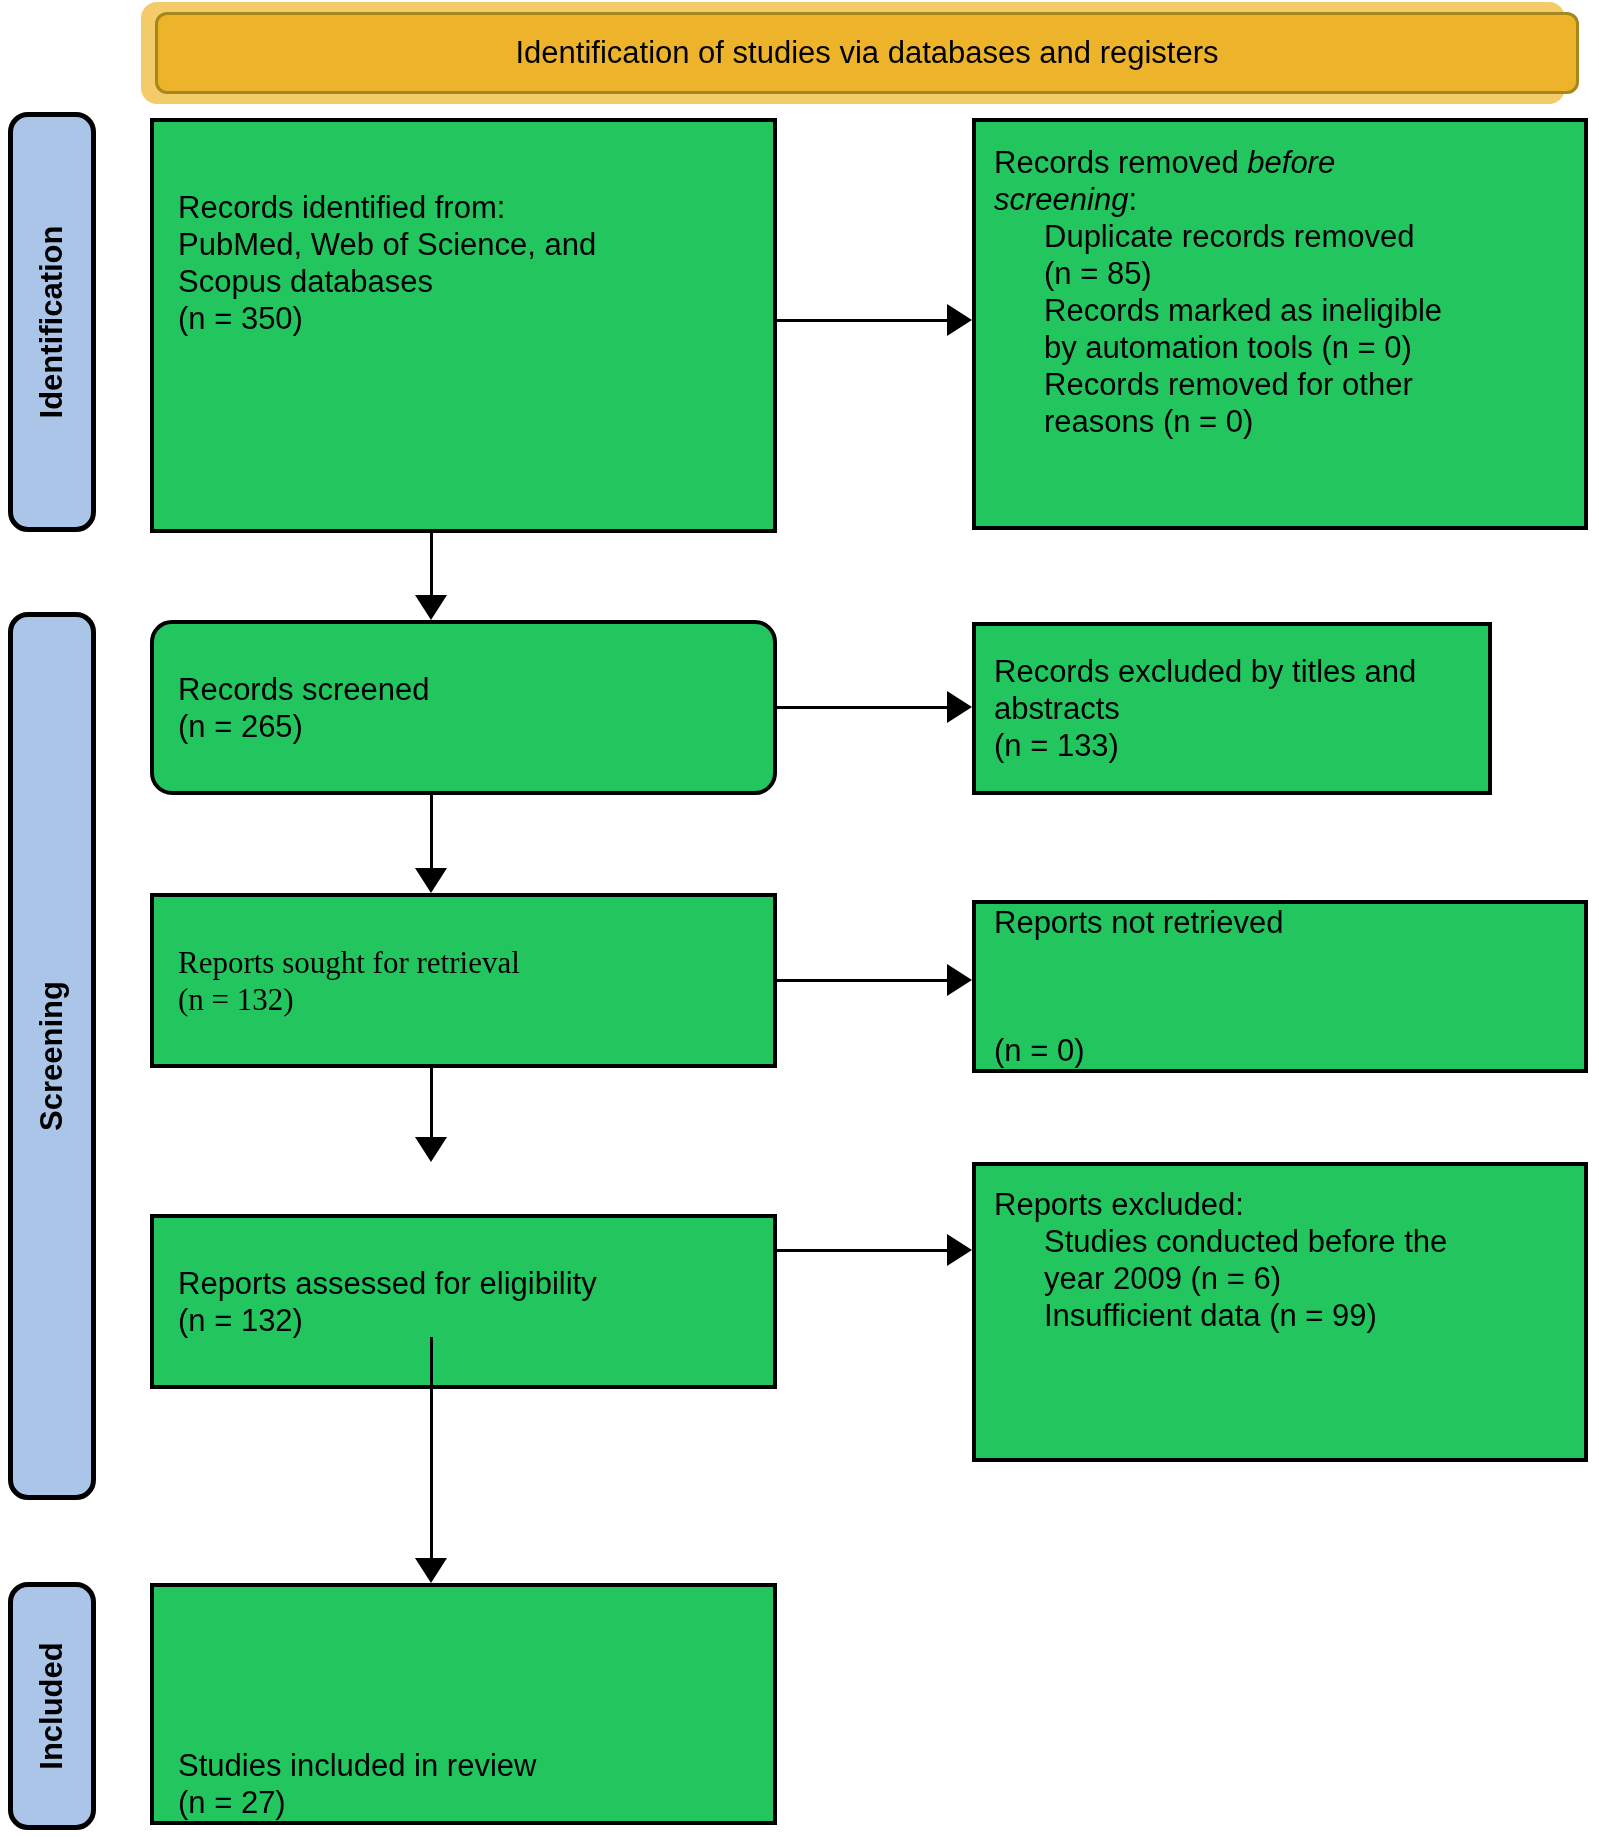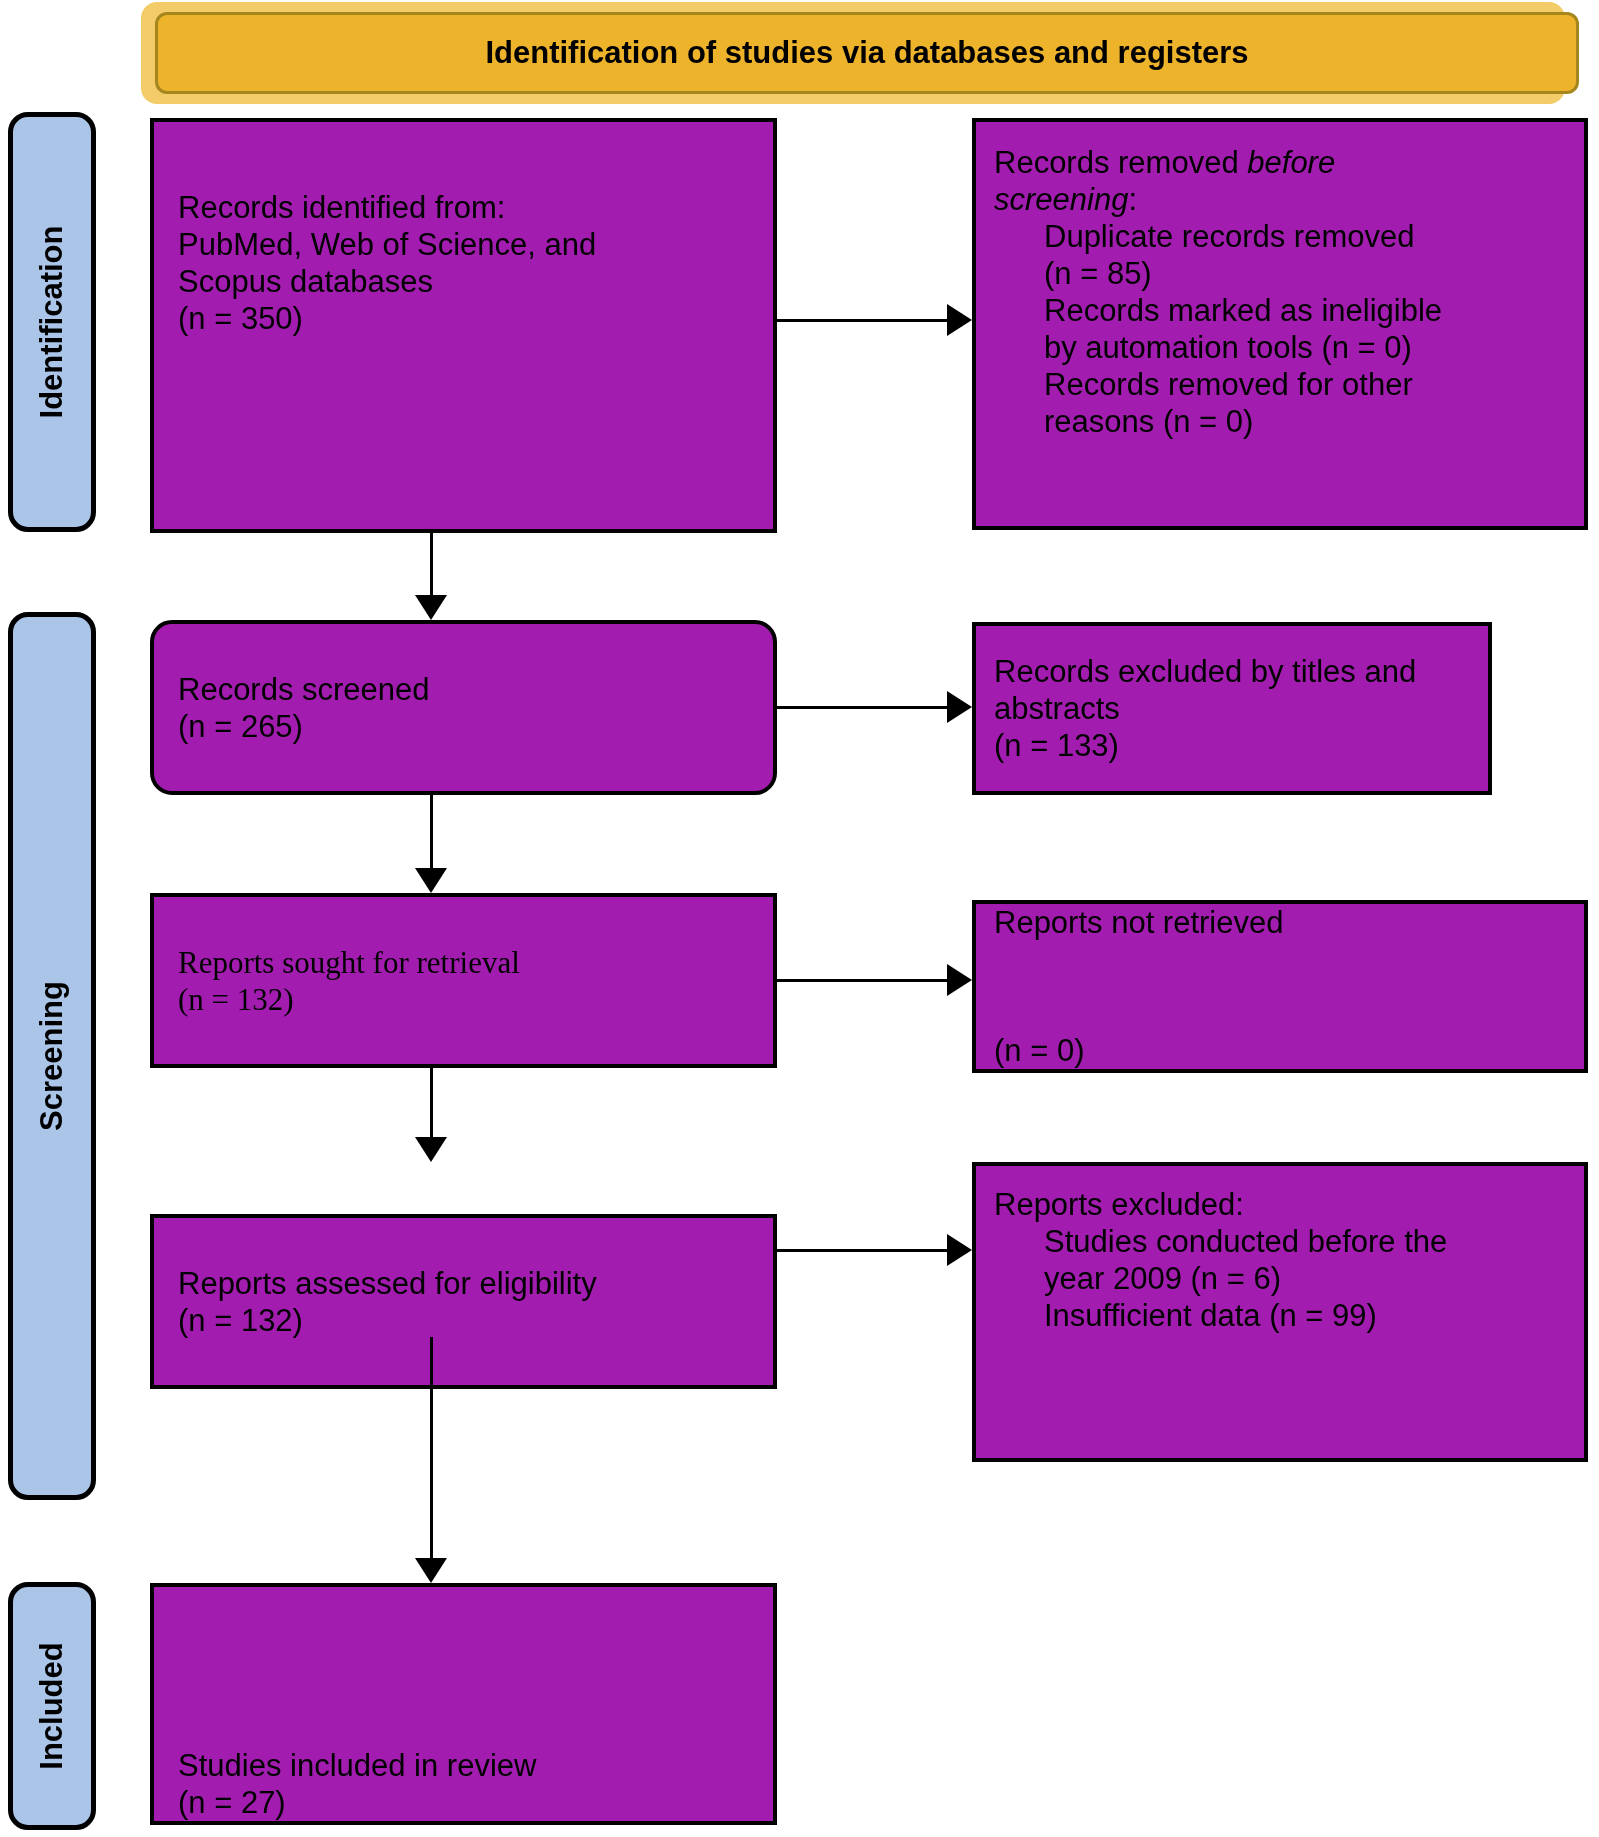--- a/index.html
+++ b/index.html
@@ -11,41 +11,41 @@
   
   .header-glow {
     position:absolute; left:141px; top:2px; width:1424px; height:102px;
     background:var(--header-glow,#F3CC69); border-radius:16px;
   }
   .header-banner {
     position:absolute; left:155px; top:12px; width:1424px; height:82px;
     background:var(--header-bg,#ECB32B); border:3px solid var(--header-border,#A5871E);
     border-radius:12px; box-sizing:border-box;
     display:flex; align-items:center; justify-content:center;
-    font-size:31px; font-weight:bold;
+    font-size:31px; font-weight:normal;
   }
 
   
   .stage {
     position:absolute; left:8px; width:88px;
     background:var(--stage-bg,#ABC5E8); border:5px solid #000;
     border-radius:20px; box-sizing:border-box;
   }
   .stage-label {
     position:absolute; top:50%; left:50%;
     transform:translate(-50%,-50%) rotate(-90deg);
     font-size:31px; font-weight:bold; white-space:nowrap;
   }
   #stage-identification { top:112px; height:420px; }
   #stage-screening      { top:612px; height:888px; }
   #stage-included       { top:1582px; height:248px; }
 
   
   .box {
-    position:absolute; background:#a21caf; border:4px solid #000; box-sizing:border-box;
+    position:absolute; background:#22c55e; border:4px solid #000; box-sizing:border-box;
     font-size:31px; line-height:37px;
     display:flex; flex-direction:column; justify-content:center;
     padding-left:24px; padding-right:16px;
   }
   .box.right-col { padding-left:18px; }
   .box.top-align { justify-content:flex-start; }
   .line { white-space:nowrap; }
   .indent { padding-left:50px; }
   em { font-style:italic; }
 

